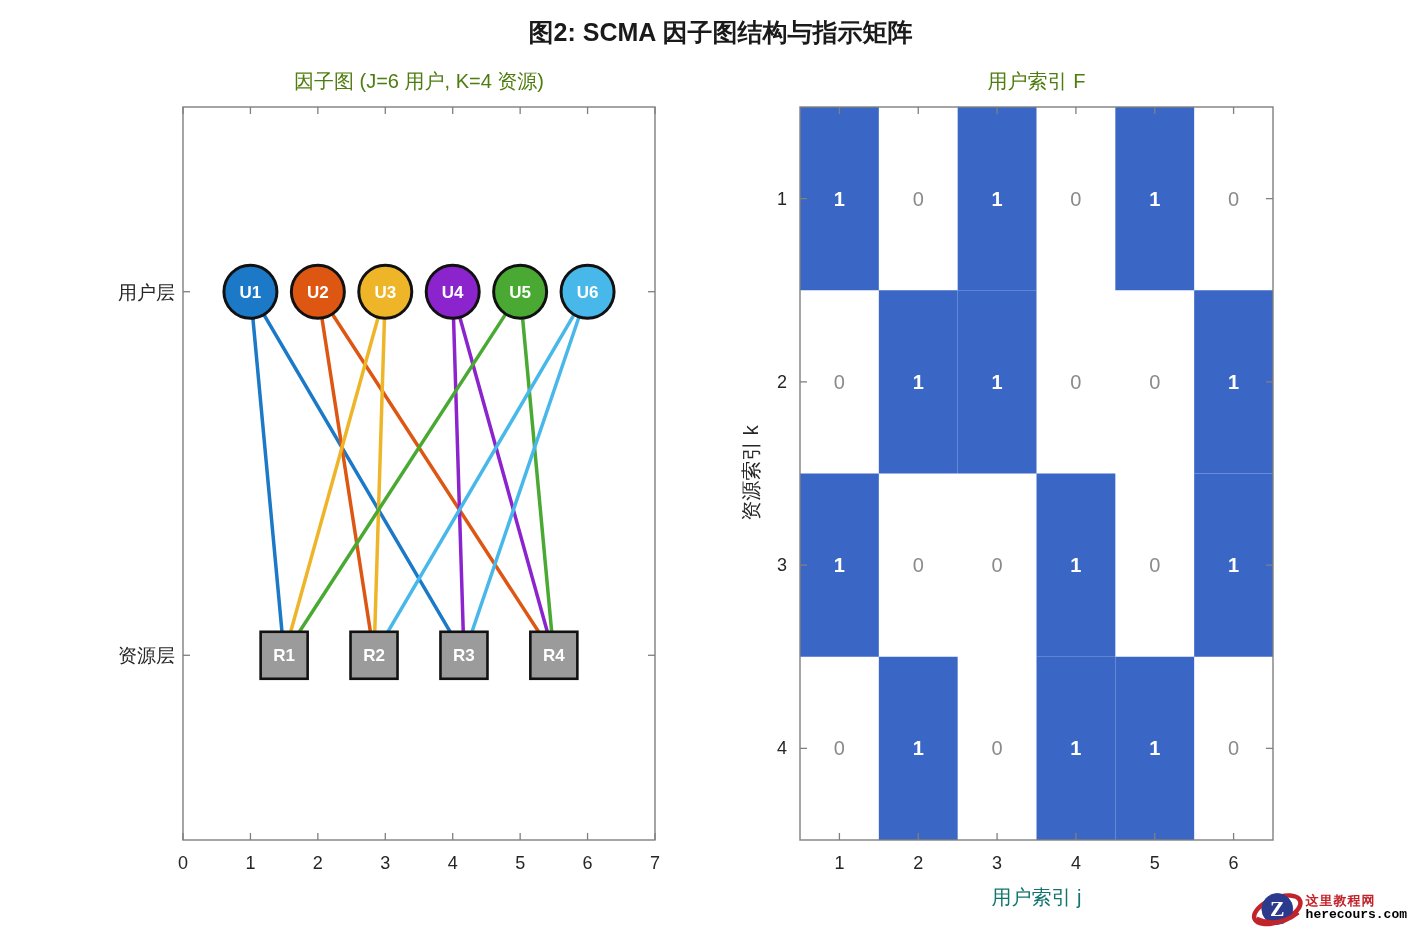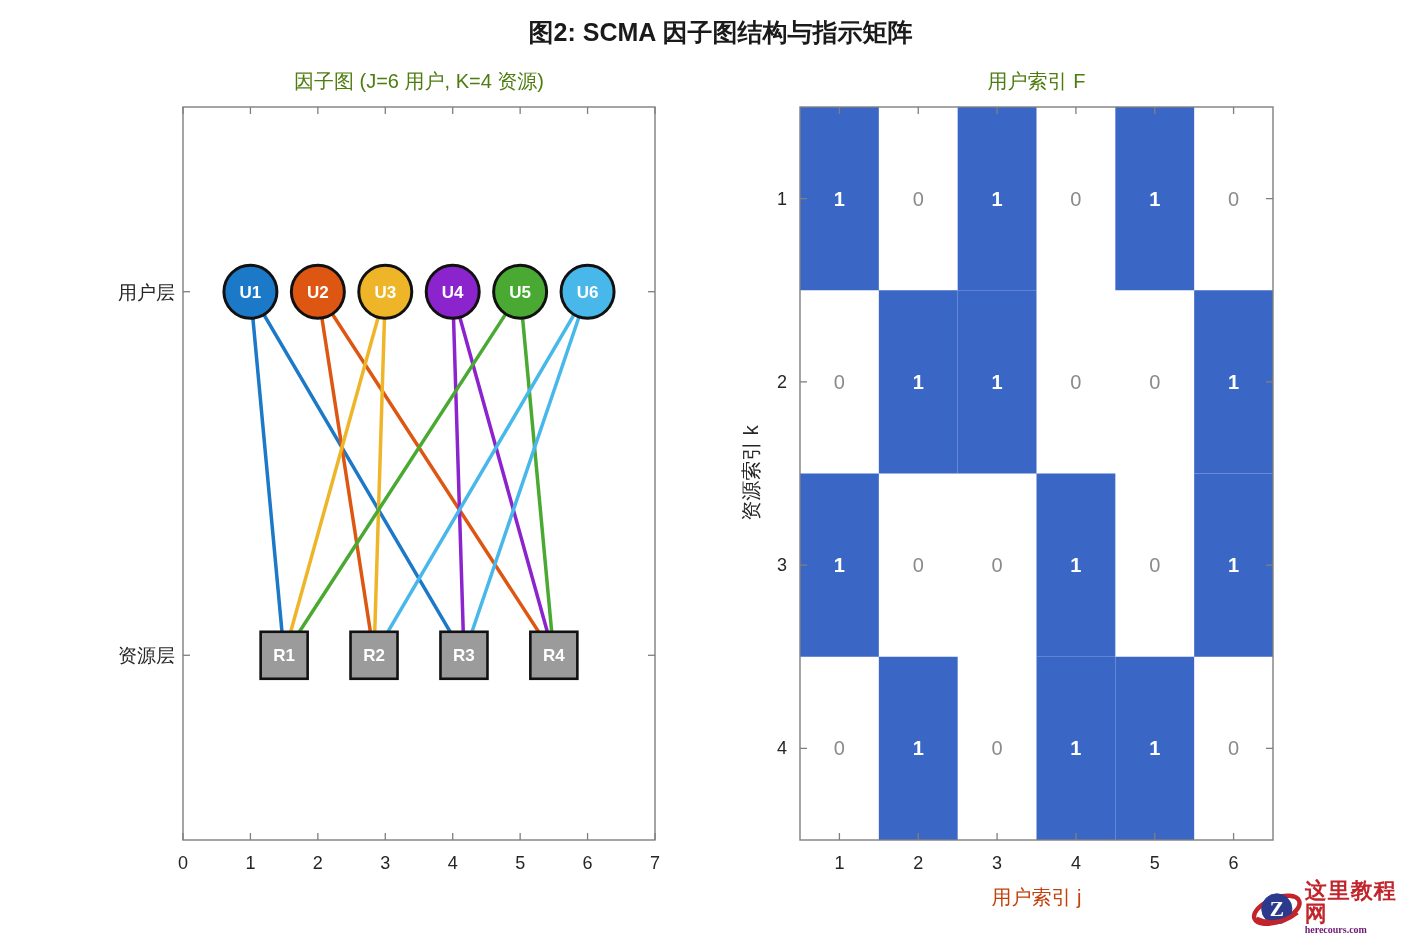--- a/index.html
+++ b/index.html
@@ -9,36 +9,36 @@
   }
   .fig-title {
     position:absolute; left:0; right:0; top:16px; text-align:center;
     font-size:25px; font-weight:bold; color:#1a1a1a;
   }
   .sub-title { position:absolute; text-align:center; font-size:20px; color:#4d7c0f; }
   #fg-title { left:183px; width:472px; top:68px; }
   #hm-title { left:800px; width:473px; top:68px; }
   #hm-xlabel {
     position:absolute; left:800px; width:473px; top:884px; text-align:center;
-    font-size:20px; color:#c2410c;
+    font-size:20px; color:#0f766e;
   }
   #hm-ylabel {
     position:absolute; left:652px; top:459px; width:200px; height:28px;
     text-align:center; font-size:20px; color:#262626;
     transform:rotate(-90deg); transform-origin:50% 50%;
   }
   #plot-svg { position:absolute; left:0; top:0; }
   .watermark {
     position:absolute; left:1251px; top:877px; width:156px; height:61px;
     display:flex; align-items:center; background:#ffffff;
   }
   .wm-text { display:flex; flex-direction:column; margin-left:2px; line-height:1.05; }
-  .wm-name { font-size:22px; font-weight:bold; color:#c1242b; letter-spacing:1px; }
-  .wm-url  { font-size:10px; font-weight:bold; color:#701a75;
-             font-family:Liberation Serif, serif; }
+  .wm-name { font-size:13px; font-weight:bold; color:#c1242b; letter-spacing:1px; }
+  .wm-url  { font-size:13px; font-weight:bold; color:#000000;
+             font-family:Liberation Mono, monospace; }
 </style>
 </head>
 <body>
 
 <div id="canvas">
 
   <div class="fig-title">图2: SCMA 因子图结构与指示矩阵</div>
   <div class="sub-title" id="fg-title">因子图 (J=6 用户, K=4 资源)</div>
   <div class="sub-title" id="hm-title">用户索引 F</div>
 

